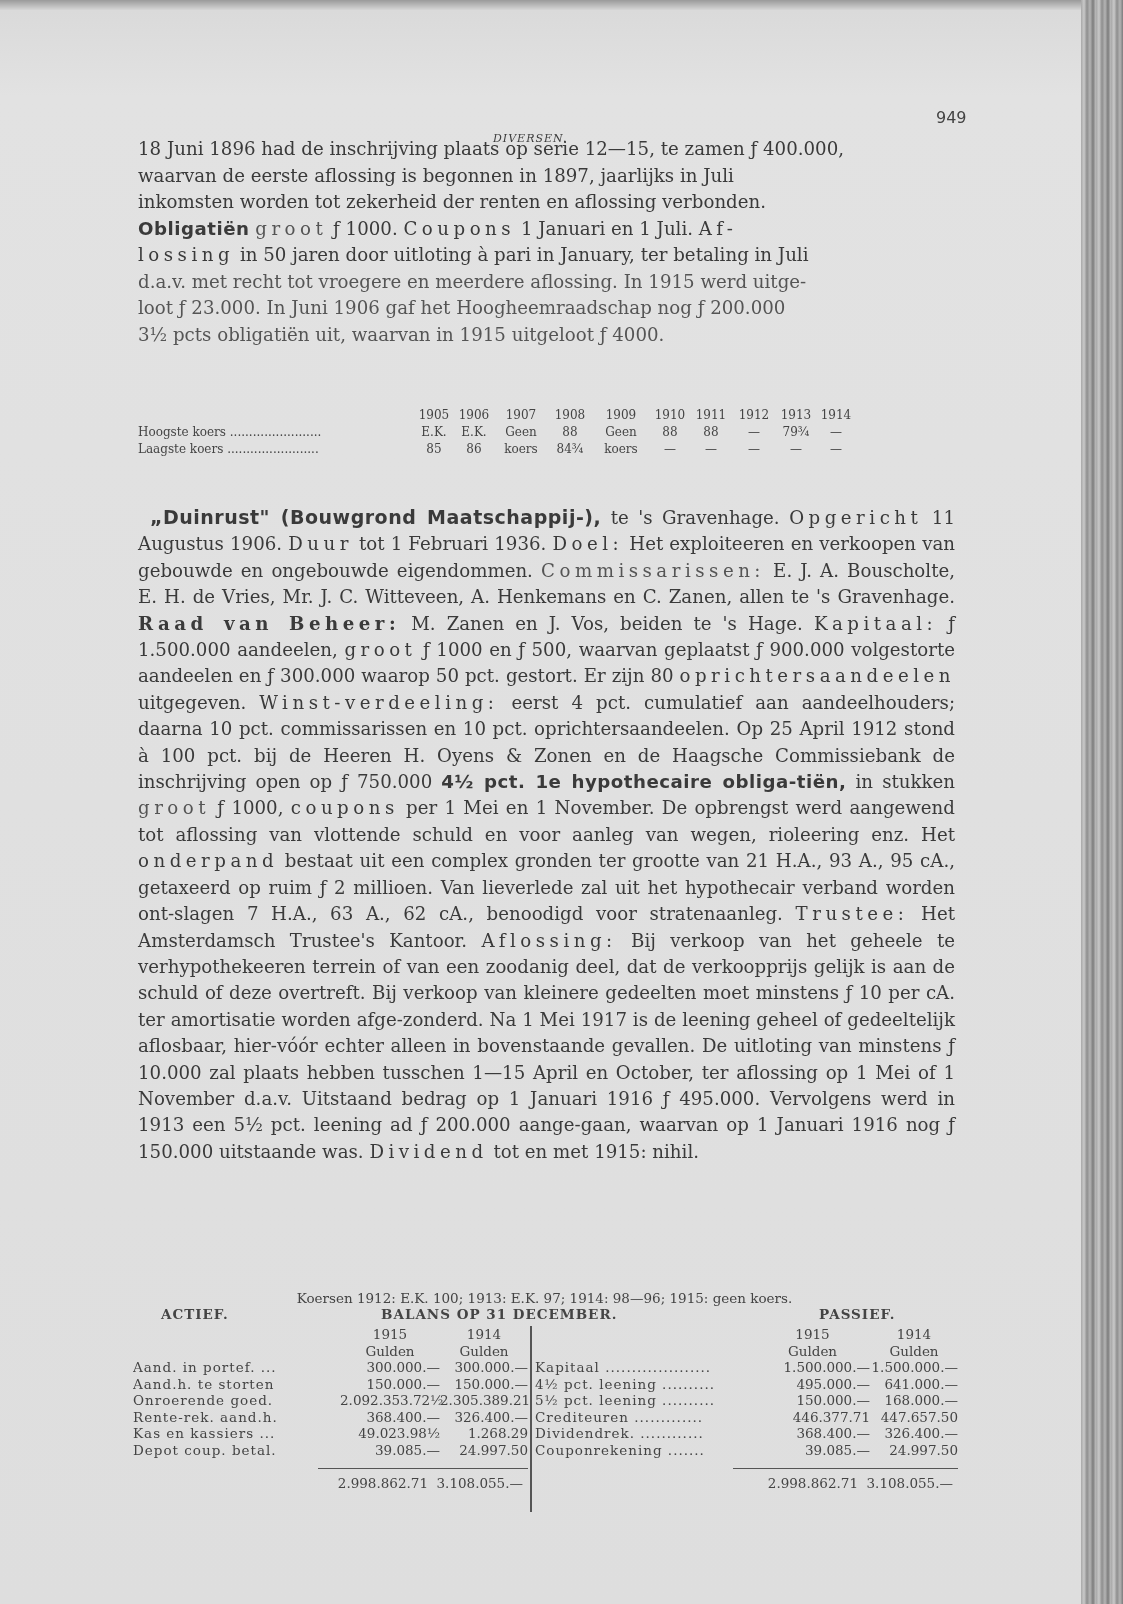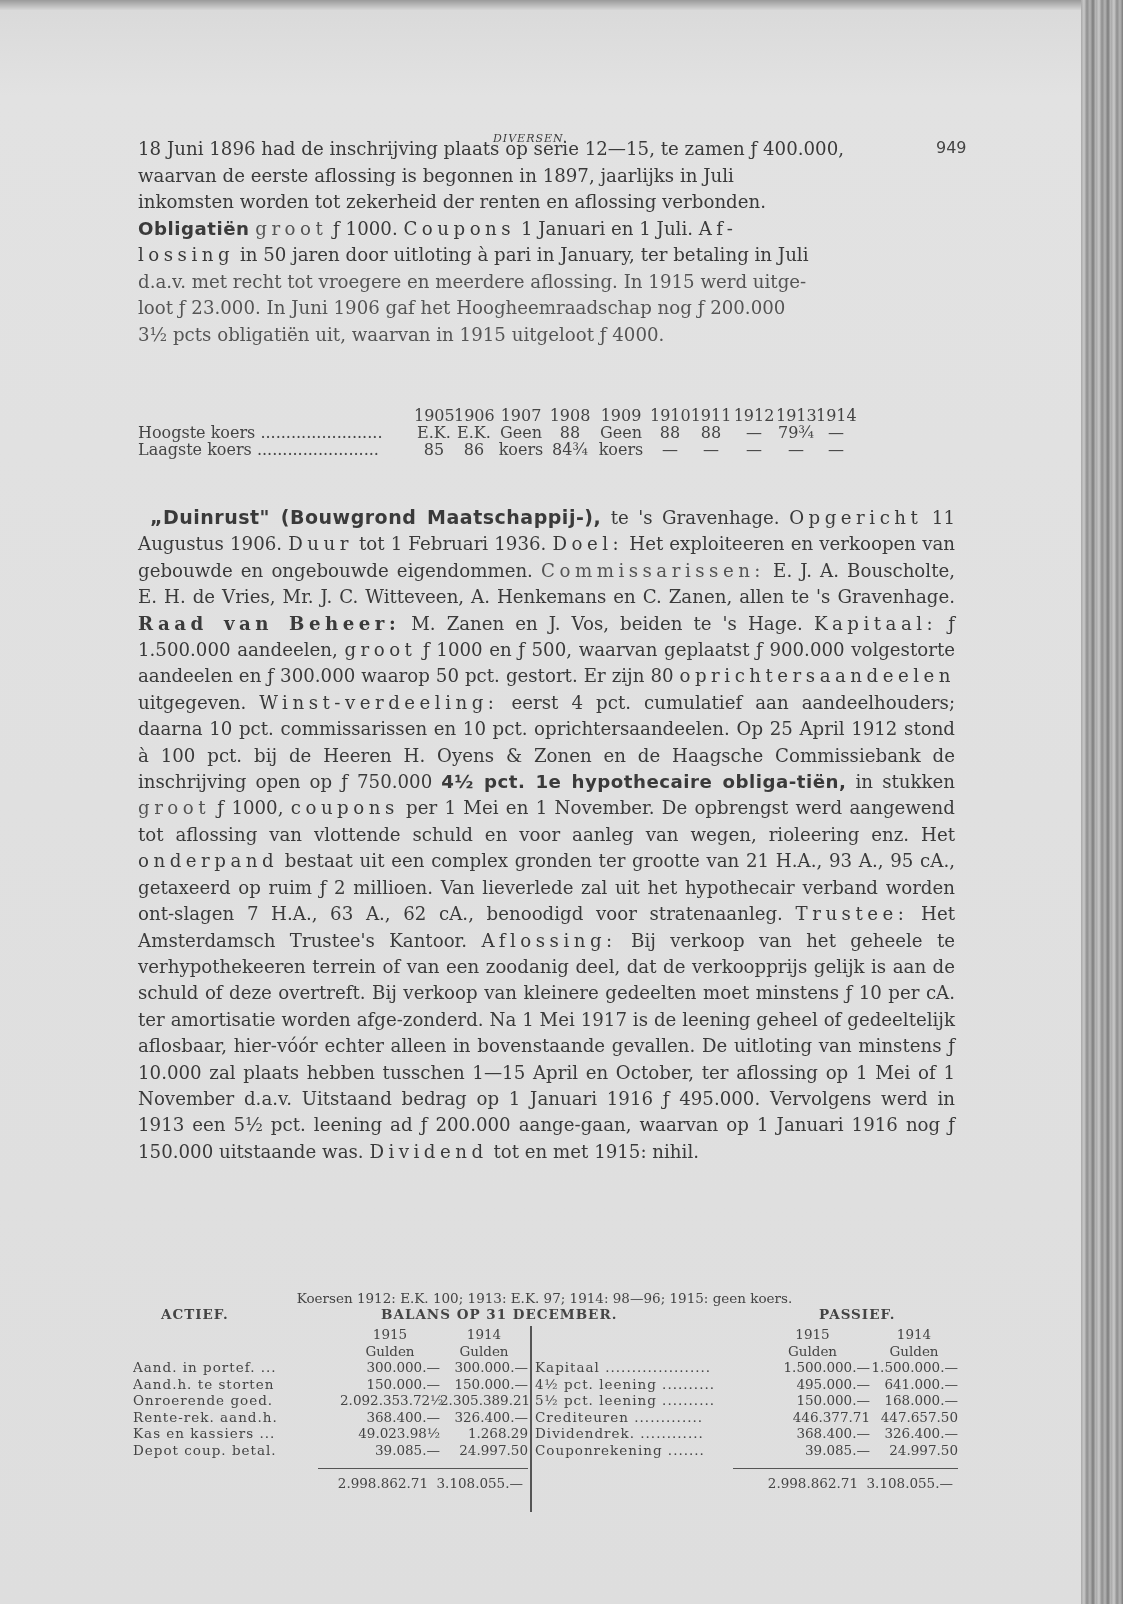--- a/index.html
+++ b/index.html
@@ -14,29 +14,29 @@
     position:absolute; left:0; top:0; width:1083px; height:1604px;
     background:linear-gradient(180deg,#d9d9d9 0%,#e2e2e2 6%,#e0e0e0 50%,#dedede 100%);
   }
   .topshade { position:absolute; left:0; top:0; width:1123px; height:10px;
     background:linear-gradient(180deg,#9a9a9a,#d6d6d6); }
   .binding { position:absolute; top:0; right:0; width:42px; height:1604px;
     background:repeating-linear-gradient(90deg,#a8a8a8 0px,#c9c9c9 3px,#8e8e8e 6px,#b4b4b4 9px,#7c7c7c 12px,#c0c0c0 15px);
   }
   .header { position:absolute; top:108px; left:0; width:1083px; height:30px; }
   .running-title { position:absolute; left:493px; top:4px; font-style:italic; font-size:11px; letter-spacing:1px; color:#3c3c3c;margin-top:20px; }
-  .page-number { position:absolute; left:936px; top:0px; font-family:"DejaVu Sans", sans-serif; font-size:16px; color:#444;margin-top:30px; }
+  .page-number { position:absolute; left:936px; top:0px; font-family:"DejaVu Sans", sans-serif; font-size:16px; color:#444; }
 
   .body { position:absolute; left:138px; top:136px; width:817px; font-size:18.2px; line-height:26.5px; }
   .p { margin:0; text-align:justify; }
   .sp { letter-spacing:4.5px; }
   .bold-sans { font-family:"DejaVu Sans", sans-serif; font-weight:bold; letter-spacing:0.5px; }
   .light { color:#555; }
 
-  .koers-table { position:absolute; left:138px; top:407px; width:820px; font-size:16px; line-height:17px; color:#444; }
+  .koers-table { position:absolute; left:138px; top:407px; width:820px; font-size:12px; line-height:17px; color:#444; }
   .koers-table .row { display:flex; white-space:nowrap; }
   .koers-table .label { width:276px; }
   .koers-table .c { text-align:center; }
 
   .section { position:absolute; left:138px; top:504px; width:817px; font-size:18.2px; line-height:26.4px; }
   .section .p:first-child { text-indent:12px; }
 
   .koersen { position:absolute; left:0; top:1290px; width:1083px; text-align:center; font-size:13.5px; color:#444; padding-left:6px; box-sizing:border-box; }
 
   .balance { position:absolute; left:133px; top:1306px; width:825px; font-size:13.5px; color:#444; }

